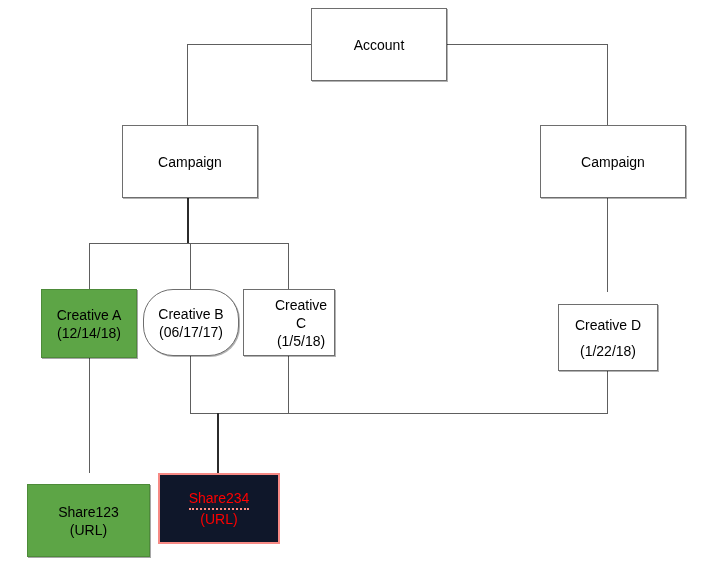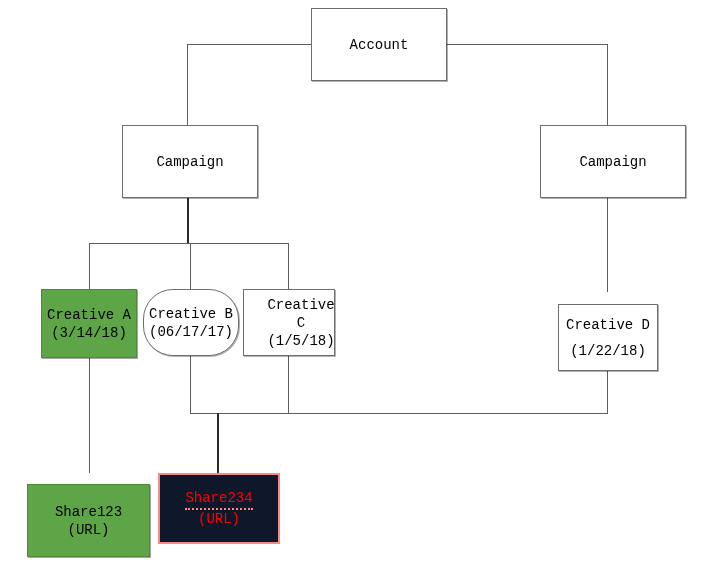--- a/index.html
+++ b/index.html
@@ -5,21 +5,21 @@
   html, body {
     margin: 0;
     padding: 0;
     background: #ffffff;
   }
   #canvas {
     position: relative;
     width: 725px;
     height: 571px;
     background: #ffffff;
-    font-family: Liberation Mono, monospace;
+    font-family: Liberation Sans, sans-serif;
     overflow: hidden;
   }
   .node {
     position: absolute;
     box-sizing: border-box;
     display: flex;
     flex-direction: column;
     align-items: center;
     justify-content: center;
     text-align: center;
@@ -92,21 +92,21 @@
   <div class="node node-plain" style="left:122px; top:125px; width:136px; height:73px;">
     <span>Campaign</span>
   </div>
 
   <div class="node node-plain" style="left:540px; top:125px; width:146px; height:73px;">
     <span>Campaign</span>
   </div>
 
   <div class="node node-green" style="left:41px; top:289px; width:96px; height:69px;">
     <span>Creative A</span>
-    <span class="line2">(3/14/18)</span>
+    <span class="line2">(12/14/18)</span>
   </div>
 
   <div class="node node-plain" style="left:143px; top:289px; width:96px; height:67px;border-radius:30px;">
     <span>Creative B</span>
     <span class="line2">(06/17/17)</span>
   </div>
 
   <div class="node node-plain" style="left:243px; top:289px; width:92px; height:67px;padding-left:24px;">
     <span>Creative C</span>
     <span class="line2">(1/5/18)</span>

